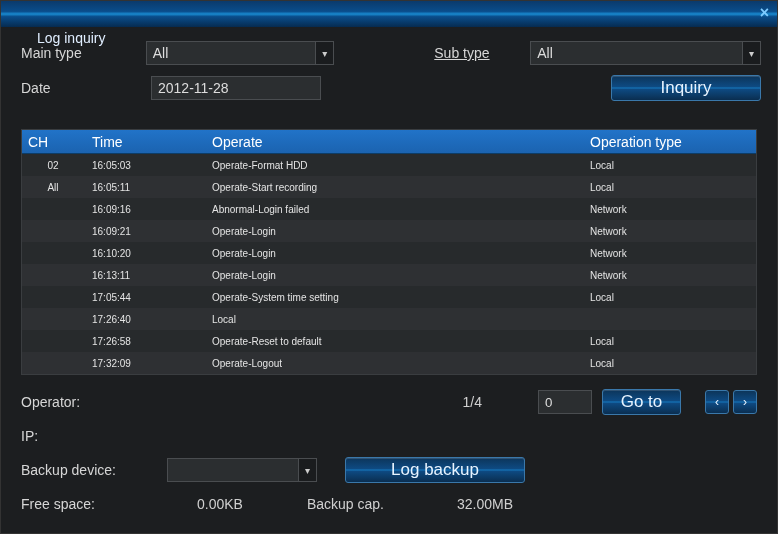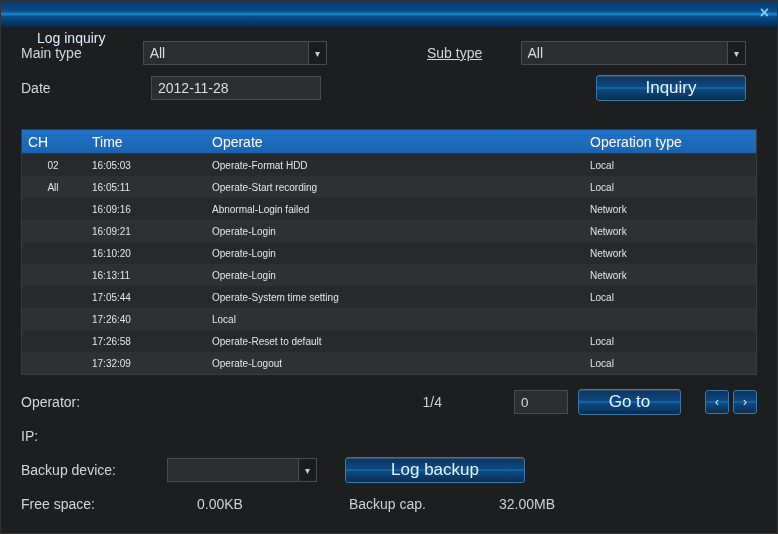--- a/index.html
+++ b/index.html
@@ -35,21 +35,21 @@
   .close-x {
     position: absolute;
     right: 8px;
     top: 3px;
     color: #7ecbff;
     font-size: 16px;
     cursor: pointer;
     font-weight: bold;
   }
   .filters {
-    padding: 14px 31px 10px 20px;
+    padding: 14px 16px 10px 20px;
   }
   .filters .row {
     display: flex;
     align-items: center;
     margin-bottom: 10px;
   }
   .lbl { color: #d6d6d6; }
   .lbl1 { width: 130px; }
   .lbl2 { width: 100px; margin-left: 100px; text-decoration: underline; }
   .select, .input {
@@ -122,50 +122,50 @@
   .trow:nth-child(odd) { background: #272a2c; }
   .trow .col-ch { text-align: center; padding-right: 14px; }
   .bottom {
     padding: 0 20px;
   }
   .bottom .brow {
     display: flex;
     align-items: center;
     min-height: 34px;
   }
-  .pagectr { margin-left: auto; margin-right: 72px; }
+  .pagectr { margin-left: auto; margin-right: 56px; }
   .pageinp {
     width: 54px;
     height: 24px;
     background: #2b2e30;
     border: 1px solid #4a4d50;
     color: #ddd;
     padding: 0 6px;
     margin-right: 10px;
   }
-  .goto-btn { width: 103px; margin-right: 20px; }
+  .goto-btn { width: 79px; margin-right: 20px; }
   .arrow-btn {
     width: 24px;
     height: 24px;
     display: inline-flex;
     align-items: center;
     justify-content: center;
     background: linear-gradient(to bottom, #0c355a 0%, #0e4a82 45%, #1574b8 50%, #0e4a82 55%, #0a2e50 100%);
     border: 1px solid #3a78aa;
     border-radius: 3px;
     color: #e8f4ff;
     font-size: 12px;
     cursor: pointer;
     margin-left: 4px;
   }
   .bkupsel { width: 150px; margin-left: 8px; }
   .logbackup-btn { width: 180px; margin-left: 28px; }
   .backup-lbl { width: 138px; }
   .free-lbl { width: 176px; }
-  .bc-lbl { margin-left: 106px; width: 150px; }
+  .bc-lbl { margin-left: 64px; width: 150px; }
 </style>
 </head>
 <body>
 
 <div class="window">
 
   <div class="titlebar">
     <span class="titletext">Log inquiry</span>
     <span class="close-x">×</span>
   </div>

